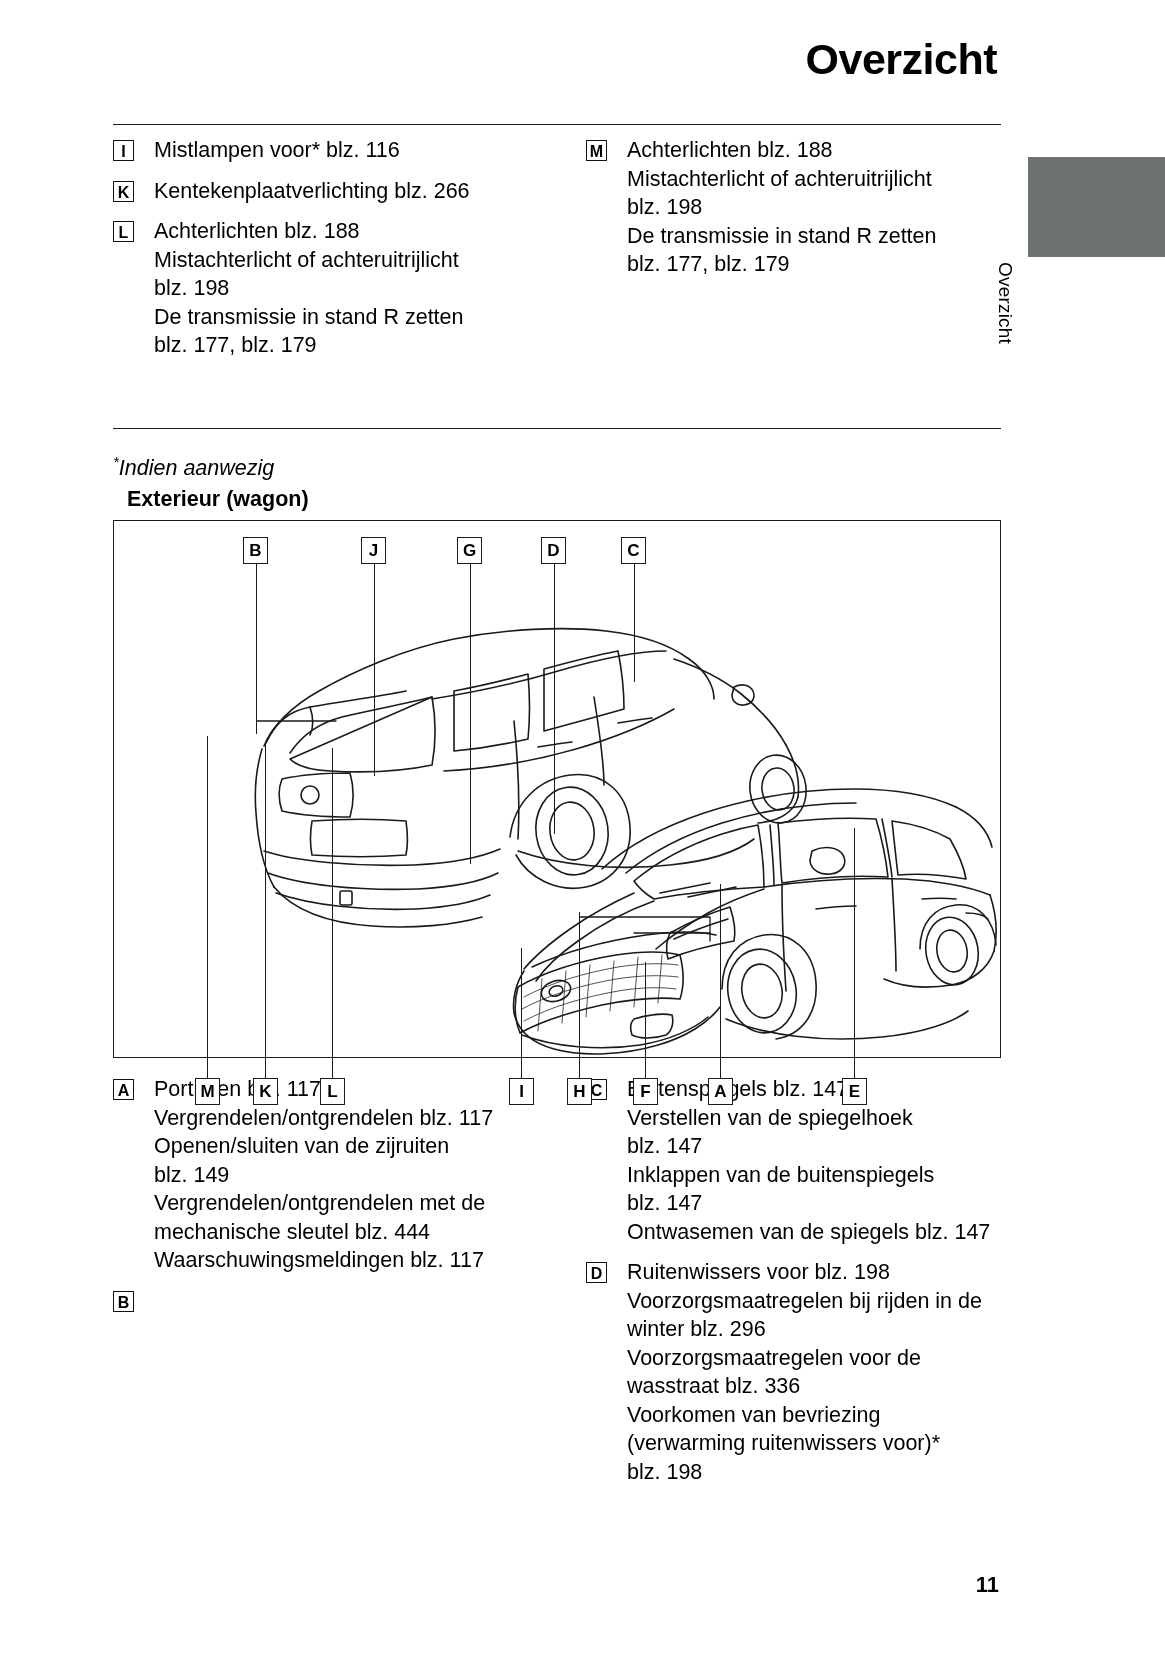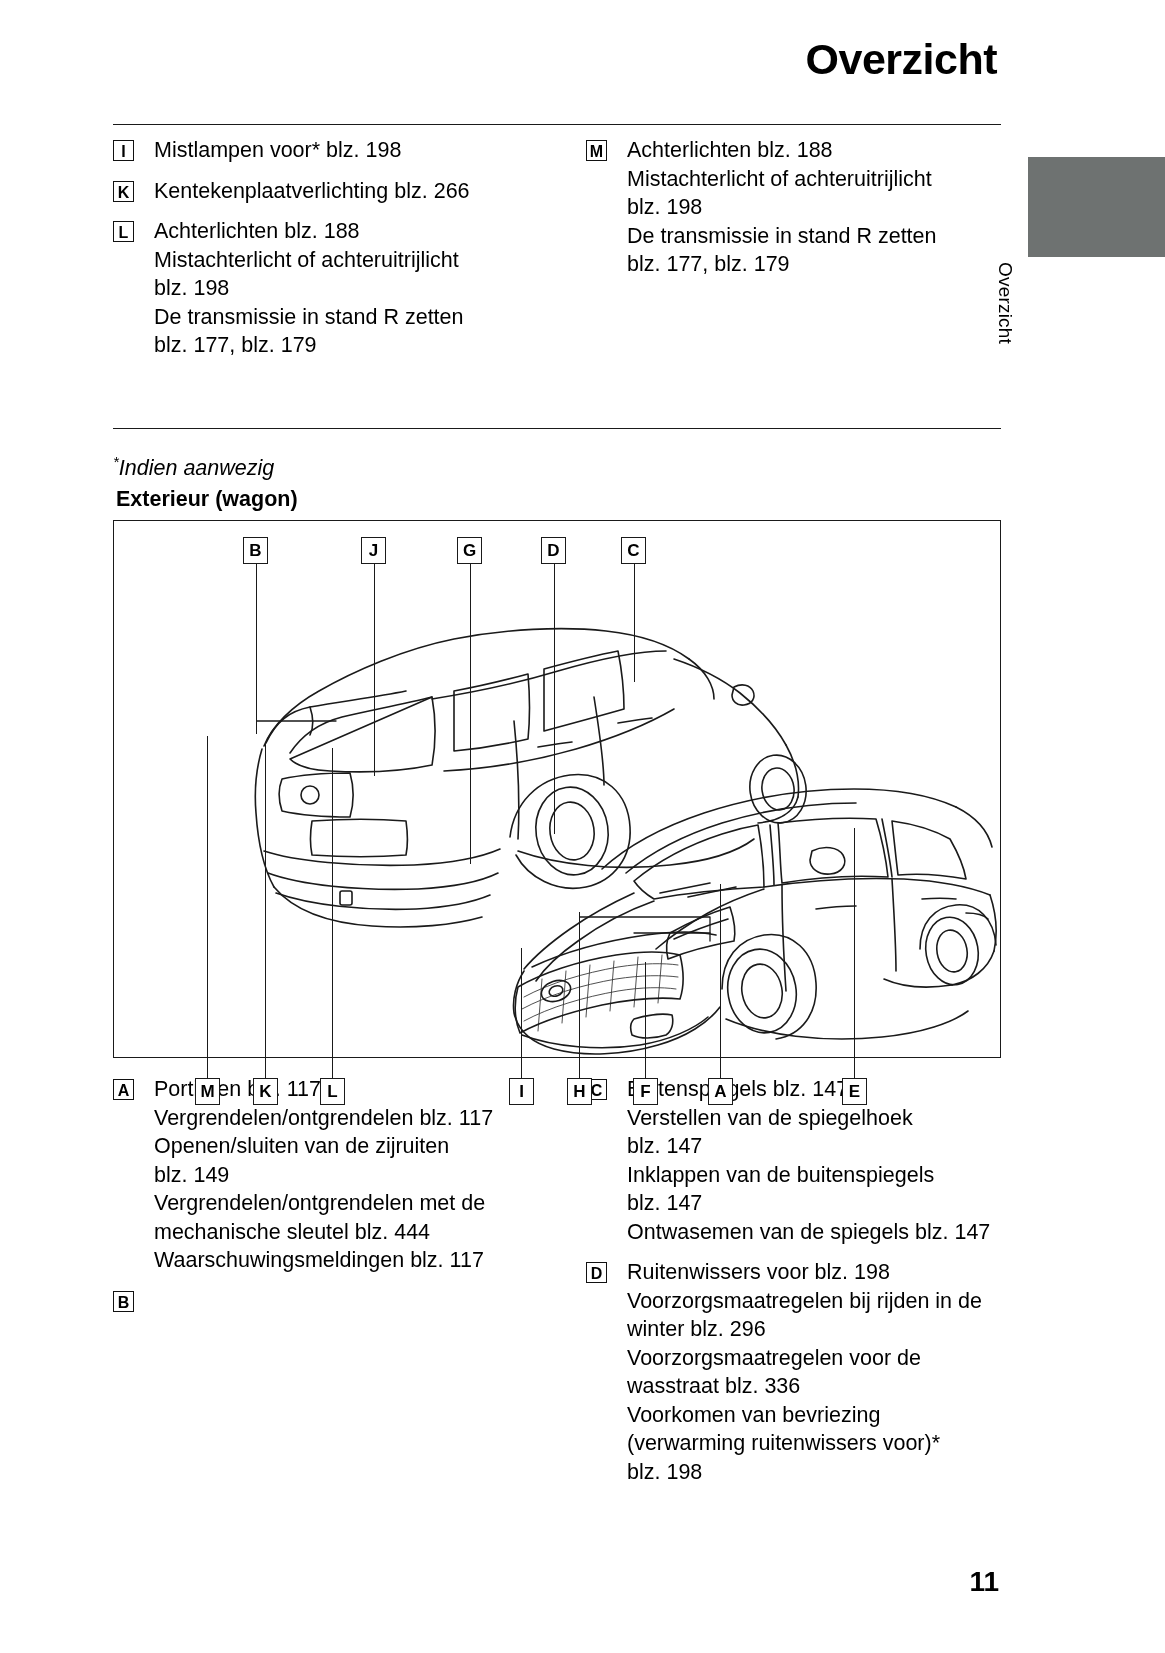--- a/index.html
+++ b/index.html
@@ -103,21 +103,21 @@
     position: absolute;
     left: 113px;
     top: 448px;
     font-size: 21.5px;
     line-height: 28px;
     font-style: italic;
   }
   .footnote .star { vertical-align: super; font-size: 15px; }
   .subsection-title {
     position: absolute;
-    left: 116px;
+    left: 127px;
     top: 487px;
     font-size: 21.5px;
     font-weight: bold;
   }
 
   
   .figure {
     position: absolute;
     left: 113px;
     top: 520px;
@@ -148,41 +148,41 @@
     width: 0;
     border-left: 1.4px solid #1a1a1a;
     z-index: 2;
   }
 
   
   .page-number {
     position: absolute;
     right: 166px;
     bottom: 55px;
-    font-size: 28px;
+    font-size: 22px;
     font-weight: bold;
   }
 </style>
 </head>
 <body>
 
 <div id="page">
 
   <div class="page-title">Overzicht</div>
 
   <div class="side-tab-block"></div>
   <div class="side-tab-label">Overzicht</div>
 
   <div class="rule rule-top"></div>
   <div class="rule rule-mid"></div>
 
   <div class="col col-left-top">
     <div class="item">
       <span class="tagbox">I</span>
-      <span class="item-lines">Mistlampen voor* blz. 198</span>
+      <span class="item-lines">Mistlampen voor* blz. 116</span>
     </div>
     <div class="item">
       <span class="tagbox">J</span>
     </div>
     <div class="item">
       <span class="tagbox">K</span>
       <span class="item-lines">Kentekenplaatverlichting blz. 266</span>
     </div>
     <div class="item">
       <span class="tagbox">L</span>

